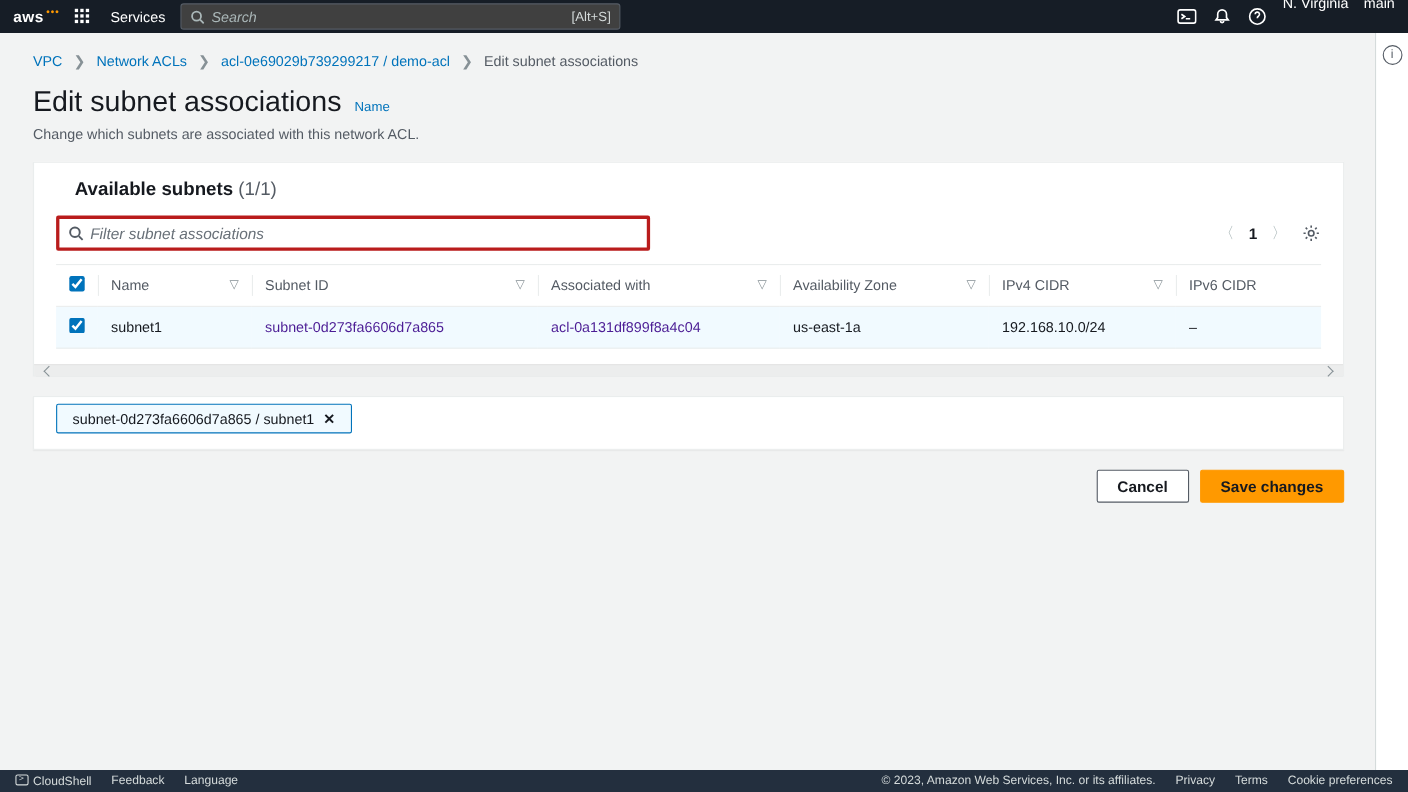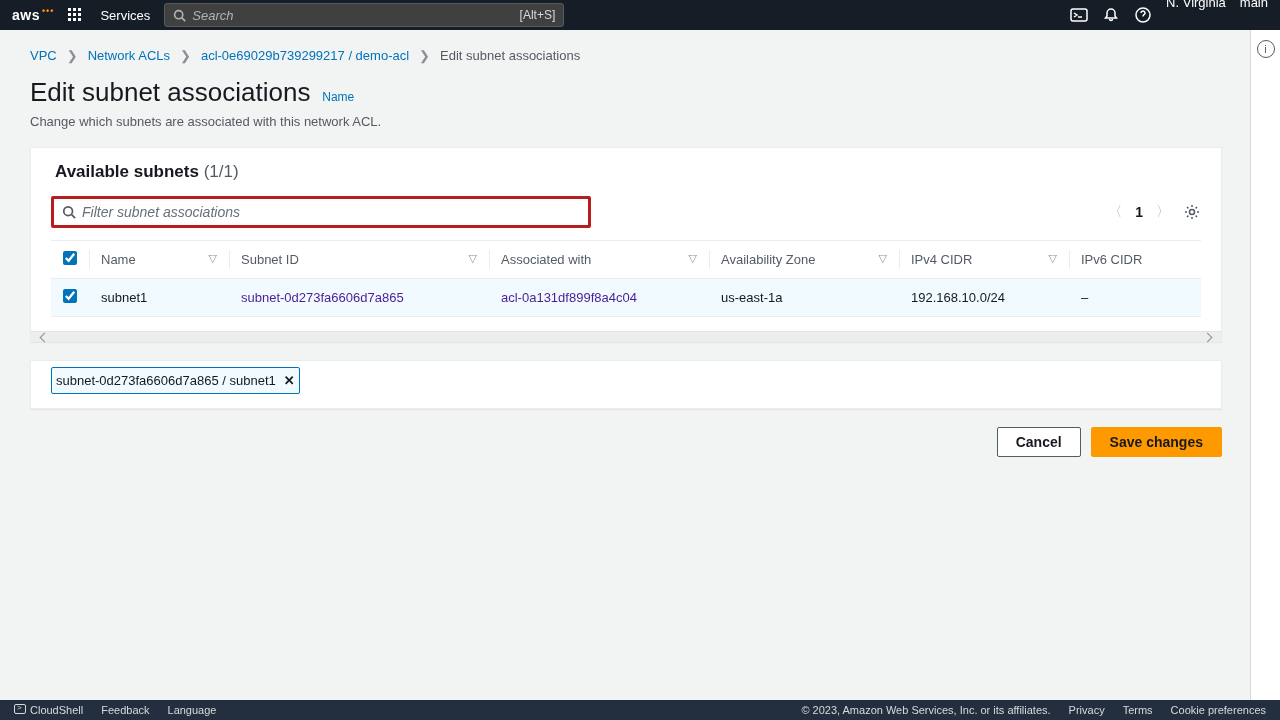--- a/index.html
+++ b/index.html
@@ -31,21 +31,21 @@
 
 .breadcrumbs { display:flex; align-items:center; gap:10px; color:#545b64; font-size:13px; margin-bottom:14px; }
 .breadcrumbs a { color:#0073bb; }
 .bc-sep { color:#879196; }
 
 h1 { font-size:26px; font-weight:400; display:inline-block; margin-right:8px;}
 .info-link { color:#0073bb; font-size:12px; cursor:pointer; }
 .subtitle { color:#545b64; font-size:13px; margin-top:6px; margin-bottom:18px; }
 
 .panel { background:#fff; border:1px solid #eaeded; box-shadow:0 1px 1px rgba(0,0,0,.05); margin-bottom:18px; }
-.panel-header { padding:14px 24px; font-size:17px; font-weight:700; }
+.panel-header { padding:14px 37px; font-size:17px; font-weight:700; }
 .panel-header .count { font-weight:400; color:#545b64; }
 .panel-body { padding: 0 20px 14px; }
 
 .filterrow { display:flex; align-items:center; gap:12px; padding: 0 0 12px; }
 .filterbox { flex:0 0 540px; border:3px solid #b91c1c; border-radius:2px; height:32px; display:flex; align-items:center; padding:0 8px; color:#687078; }
 .filterbox .mag { margin-right:6px; color:#545b64; }
 .filterbox input { border:none; outline:none; flex:1; font-size:14px; font-style:italic; color:#16191f; background:transparent; }
 .filterbox input::placeholder { color:#687078; }
 .pager { margin-left:auto; display:flex; align-items:center; gap:10px; color:#545b64; }
 .pager .pg-btn { width:20px;height:20px;display:inline-flex;align-items:center;justify-content:center;color:#aab7b8;cursor:pointer; }
@@ -57,21 +57,21 @@
 .tbl th:not(:first-child)::before { content:""; position:absolute; left:0; top:25%; height:50%; border-left:1px solid #eaeded; }
 .tbl th .sort { float:right; color:#879196; font-size:11px; }
 .tbl td { padding:10px 12px; font-size:13px; border-bottom:1px solid #eaeded; }
 .tbl tr.sel td { background:#f1faff; }
 .tbl .lnk { color:#4c1d95; }
 .chk { width:14px;height:14px;accent-color:#0073bb; }
 .scrollhint { height:10px; background:#eceded; border-top:1px solid #e4e4e4; position:relative; }
 .scrollhint::after { content:""; position:absolute; right:10px; top:2px; width:6px; height:6px; border-right:1px solid #879196; border-bottom:1px solid #879196; transform:rotate(-45deg); }
 .scrollhint::before { content:""; position:absolute; left:10px; top:2px; width:6px; height:6px; border-left:1px solid #879196; border-bottom:1px solid #879196; transform:rotate(45deg); }
 
-.token { display:inline-flex; border:1px solid #0073bb; background:#f1faff; border-radius:2px; padding:5px 4px; font-size:13px; gap:8px; }
+.token { display:inline-flex; border:1px solid #0073bb; background:#f1faff; border-radius:2px; padding:5px 14px; font-size:13px; gap:8px; }
 .token .x { cursor:pointer; font-weight:700; color:#16191f; }
 
 .actions { display:flex; justify-content:flex-end; gap:10px; }
 .btn { border-radius:2px; padding:6px 18px; font-size:14px; cursor:pointer; font-weight:700; }
 .btn-secondary { background:#fff; border:1px solid #545b64; color:#16191f; }
 .btn-primary { background:#ff9900; border:1px solid #ff9900; color:#16191f; }
 
 
 .footer { position:fixed; bottom:0; left:0; right:0; height:20px; background:#232f3e; color:#d5dbdb; display:flex; align-items:center; padding:0 14px; font-size:11px; gap:18px; }
 .footer .fspacer { flex:1; }

